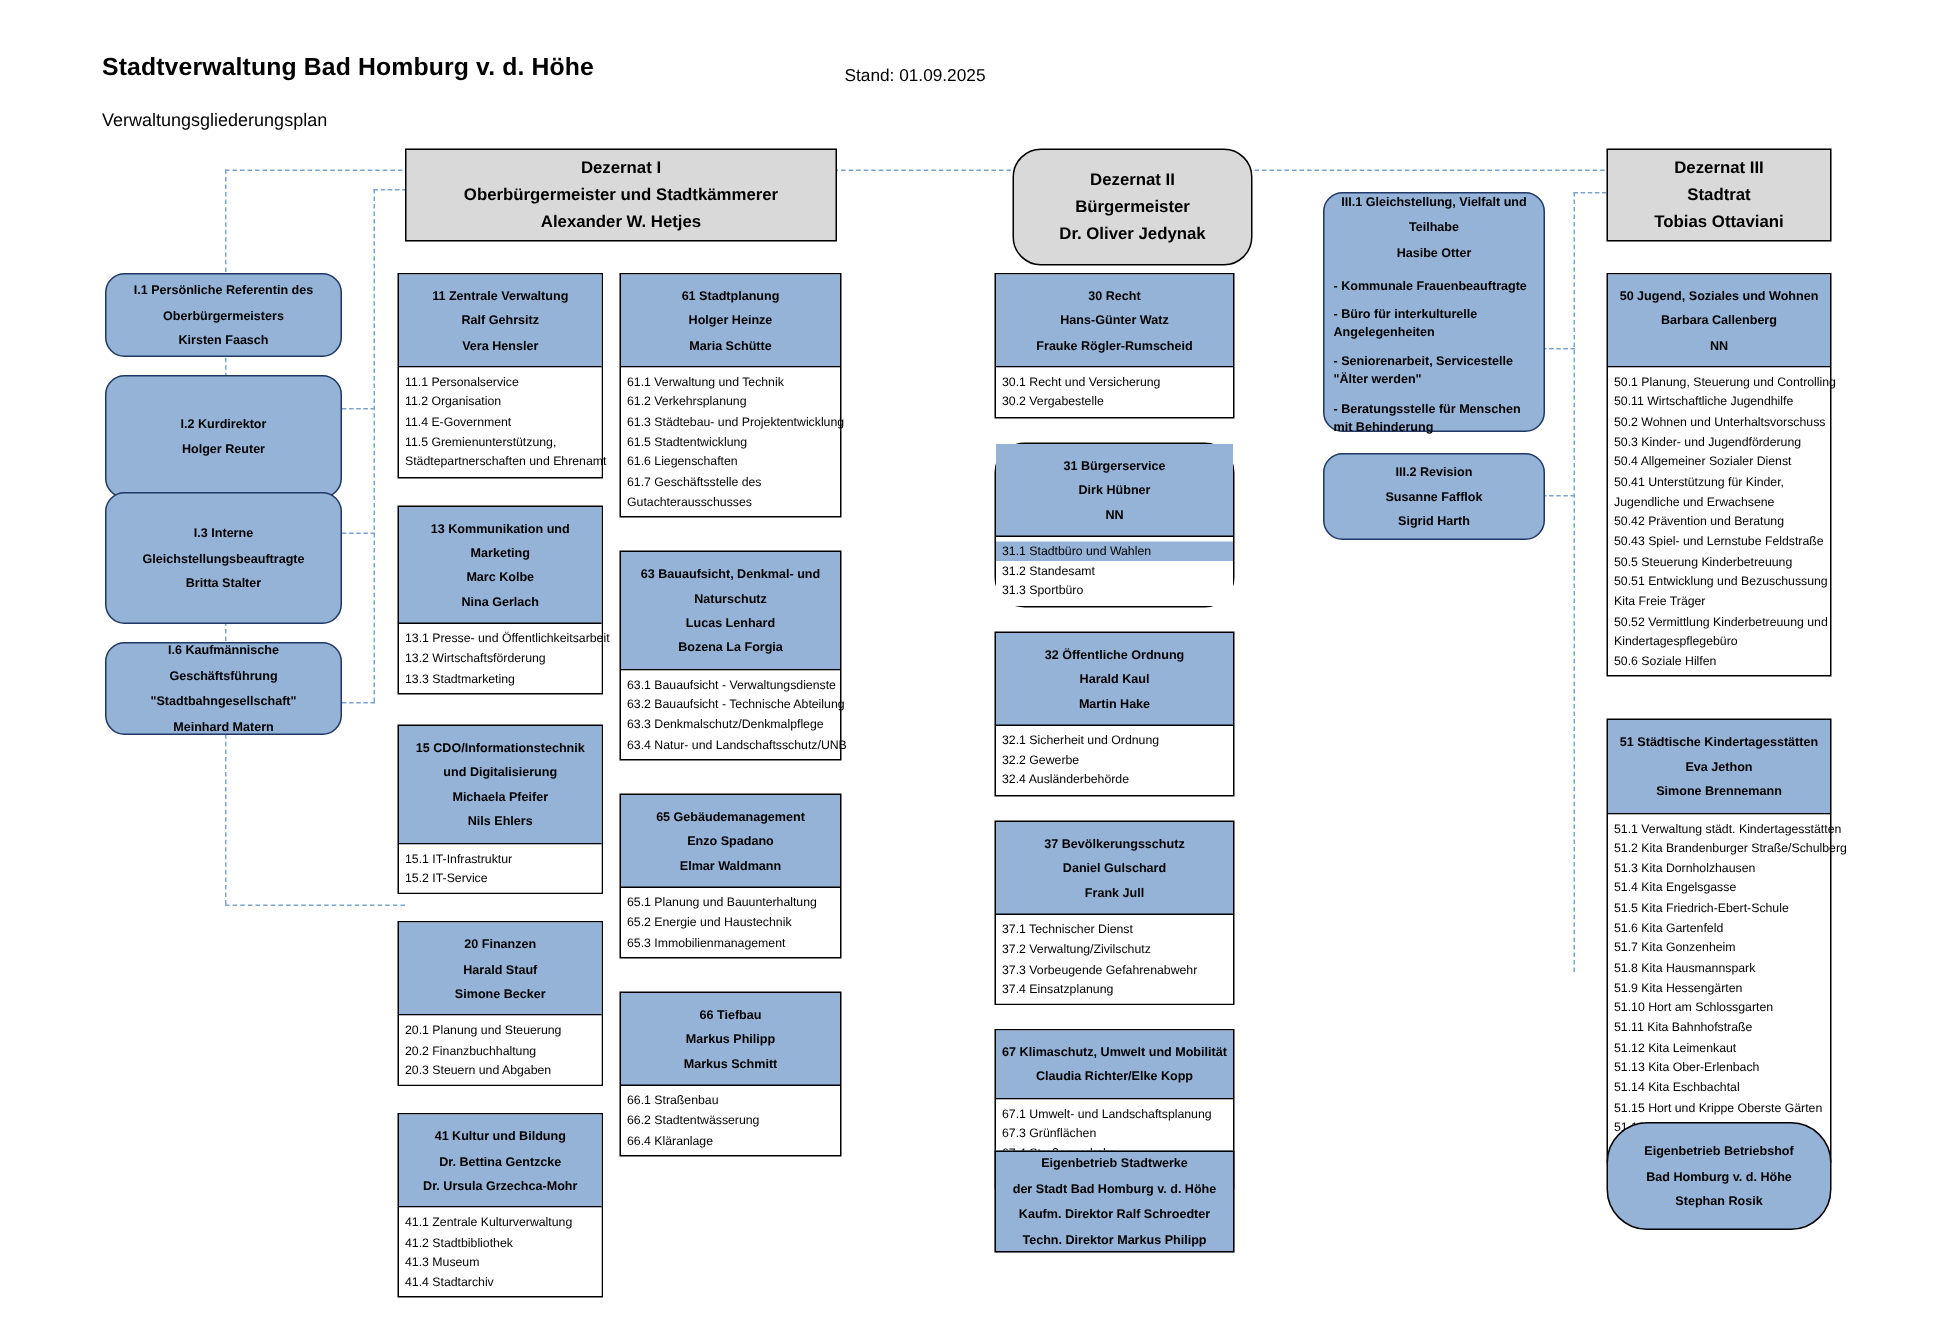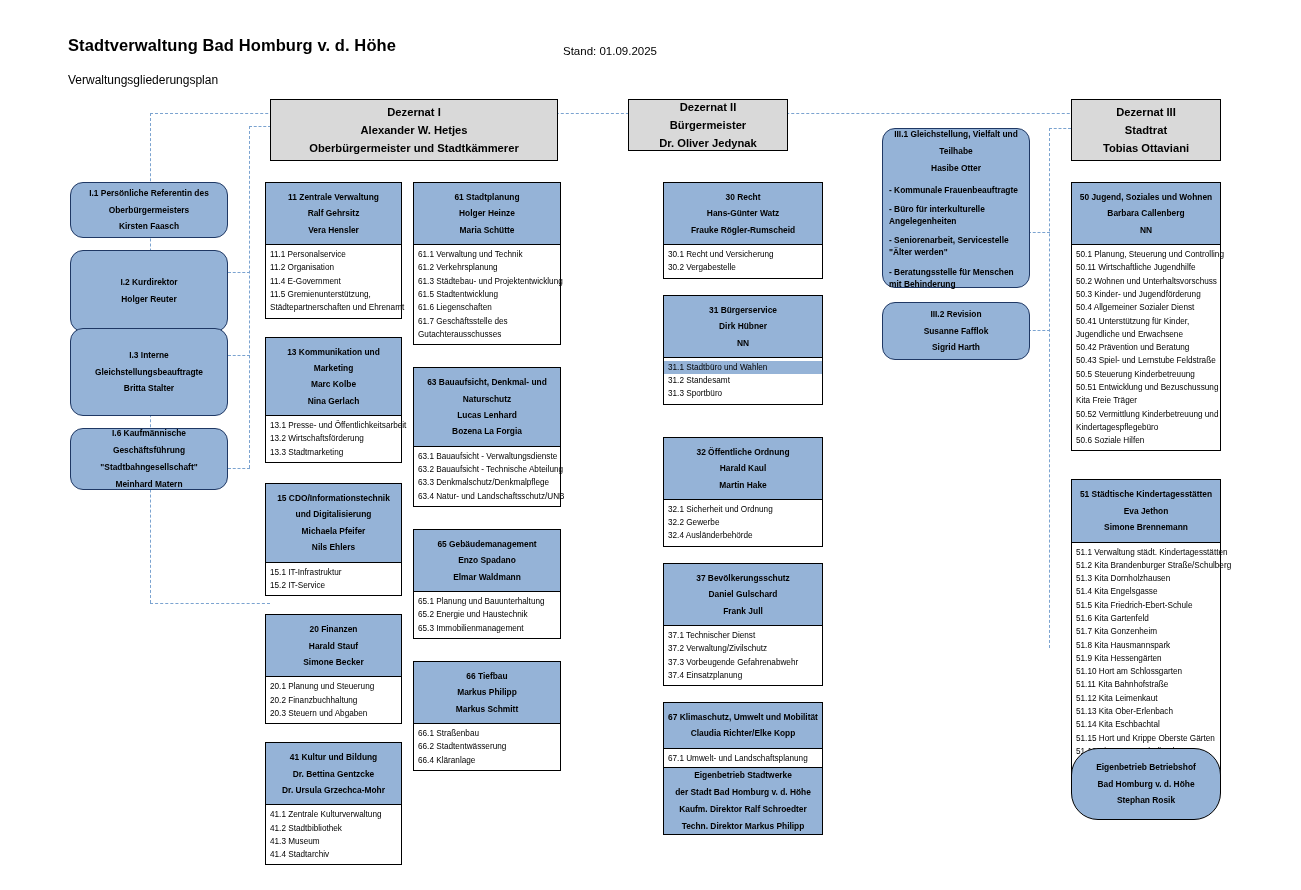--- a/index.html
+++ b/index.html
@@ -72,25 +72,25 @@
 <div class="abs dline" style="left:228px;top:468px;width:22px;"></div>
 <div class="abs dline" style="left:150px;top:603px;width:120px;"></div>
 
 <div class="abs dvline" style="left:1049px;top:128px;height:520px;"></div>
 <div class="abs dline" style="left:1049px;top:128px;width:22px;"></div>
 <div class="abs dline" style="left:1028px;top:232px;width:22px;"></div>
 <div class="abs dline" style="left:1028px;top:330px;width:22px;"></div>
 
 <div class="abs dez" style="left:270px;top:99px;width:288px;height:62px;">
   <div>Dezernat I</div>
+  <div>Oberbürgermeister und Stadtkämmerer</div>
   <div>Alexander W. Hetjes</div>
-  <div>Oberbürgermeister und Stadtkämmerer</div>
 </div>
 
-<div class="abs dez" style="left:628px;top:99px;width:160px;height:52px;">
+<div class="abs dez" style="left:675px;top:99px;width:160px;height:78px;border-radius:19px;">
   <div>Dezernat II</div>
   <div>Bürgermeister</div>
   <div>Dr. Oliver Jedynak</div>
 </div>
 
 <div class="abs dez" style="left:1071px;top:99px;width:150px;height:62px;">
   <div>Dezernat III</div>
   <div>Stadtrat</div>
   <div>Tobias Ottaviani</div>
 </div>
@@ -258,21 +258,21 @@
       <div class="head">
         <div>30 Recht</div>
         <div>Hans-Günter Watz</div>
         <div>Frauke Rögler-Rumscheid</div>
       </div>
       <div class="items">
         <div class="it">30.1 Recht und Versicherung</div>
         <div class="it">30.2 Vergabestelle</div>
       </div>
     </div>
-    <div class="unitbox" style="margin-bottom: 32px;">
+    <div class="unitbox" style="margin-bottom: 16px; border-radius: 20px;">
       <div class="head">
         <div>31 Bürgerservice</div>
         <div>Dirk Hübner</div>
         <div>NN</div>
       </div>
       <div class="items">
         <div class="it hl">31.1 Stadtbüro und Wahlen</div>
         <div class="it">31.2 Standesamt</div>
         <div class="it">31.3 Sportbüro</div>
       </div>

